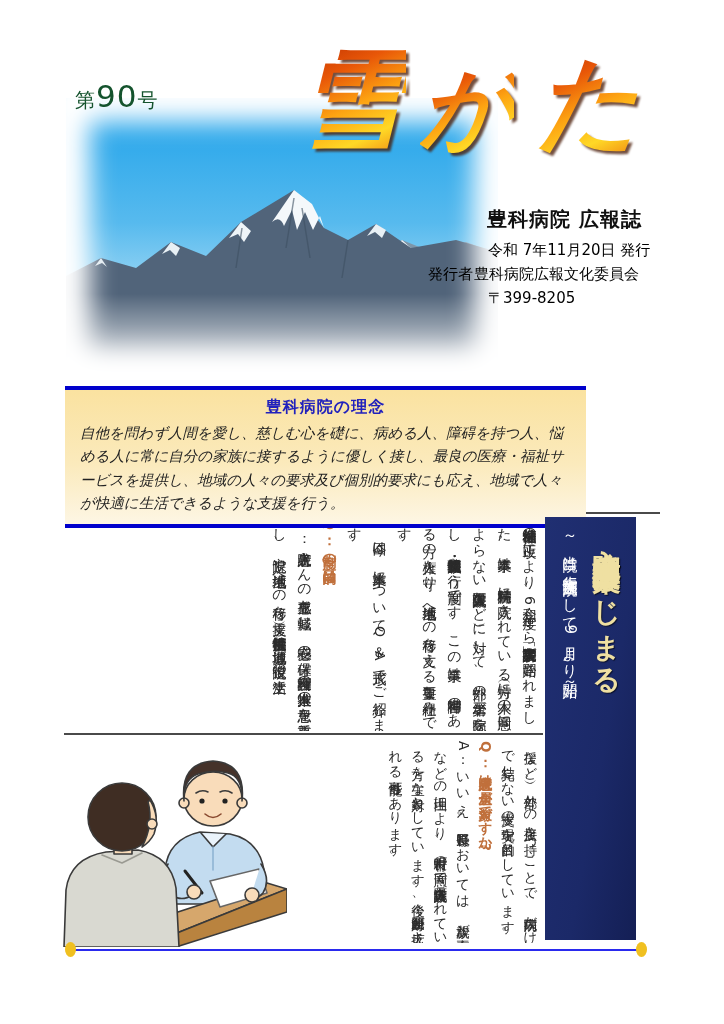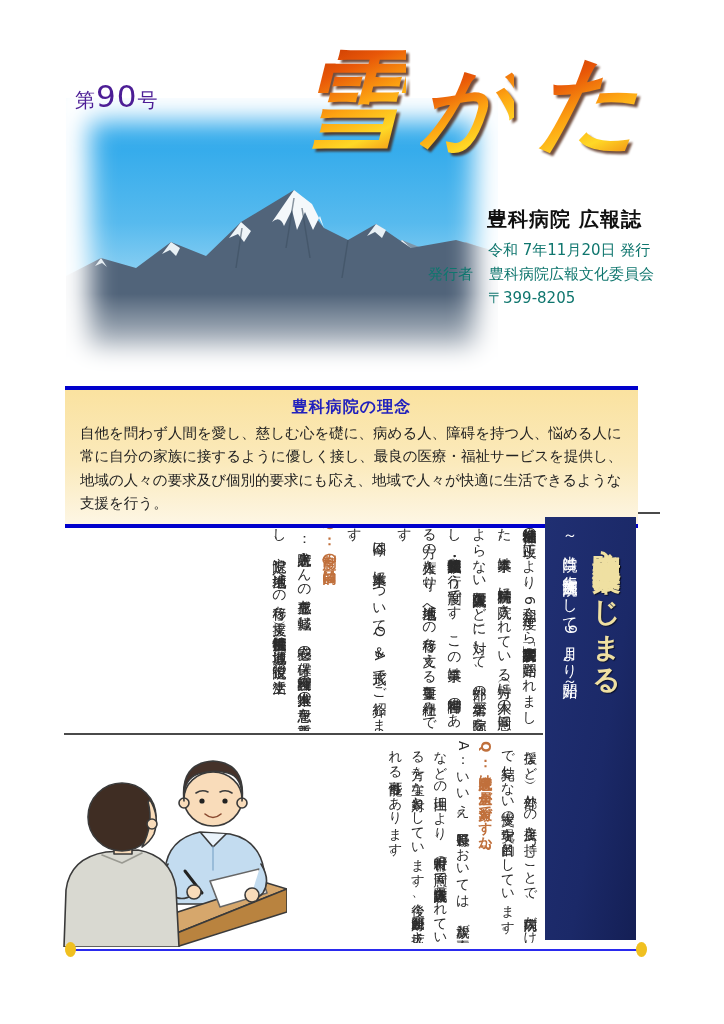--- a/index.html
+++ b/index.html
@@ -3,21 +3,21 @@
 <meta charset="utf-8">
 <style>
   html,body{margin:0;padding:0;}
   body{
     width:724px;height:1024px;position:relative;overflow:hidden;
     background:#ffffff;
     font-family:"DejaVu Sans","Liberation Sans",sans-serif;
     -webkit-font-smoothing:antialiased;
   }
   
-  .issue{position:absolute;left:75px;top:78px;color:#4c1d95;z-index:5;letter-spacing:1px;}
+  .issue{position:absolute;left:75px;top:78px;color:#14532d;z-index:5;letter-spacing:1px;}
   .issue .small{font-size:20px;}
   .issue .num{font-size:31px;}
   
   .photo{position:absolute;left:66px;top:98px;width:432px;height:278px;z-index:1;}
   .photo svg{position:absolute;left:0;top:0;width:100%;height:100%;}
   .photo .feather{position:absolute;left:0;top:0;right:0;bottom:0;
     box-shadow:inset 0 0 26px 24px #ffffff;}
   
   .masthead{position:absolute;left:298px;top:42px;z-index:6;display:flex;align-items:flex-start;}
   .m-char{
@@ -25,30 +25,30 @@
     font-weight:bold;font-style:italic;line-height:1.05;
     background:linear-gradient(155deg,#b92c00 0%,#e85708 30%,#fda312 55%,#ffd826 78%,#ef8310 100%);
     -webkit-background-clip:text;background-clip:text;color:transparent;
     filter:drop-shadow(3px 3px 1px rgba(70,22,0,0.75));
   }
   .m-char.c0{font-size:108px;}
   .m-char.c1{font-size:92px;margin-top:16px;margin-left:14px;}
   .m-char.c2{font-size:102px;margin-top:6px;margin-left:22px;}
   .org-line{position:absolute;left:487px;top:198px;font-size:20px;font-weight:bold;color:#101010;z-index:6;letter-spacing:1px;margin-top:8px;}
   .pub-info{position:absolute;left:428px;top:238px;width:290px;z-index:6;
-    font-size:15px;line-height:24px;color:#0f766e;}
+    font-size:15px;line-height:24px;color:#000000;}
   .pub-info .ind{padding-left:60px;}
-  .pub-info .lbl{margin-right:16px;}
+  .pub-info .lbl{margin-right:1px;}
   
-  .philosophy{position:absolute;left:65px;top:386px;width:573px;box-sizing:border-box;z-index:4;
+  .philosophy{position:absolute;left:65px;top:386px;width:521px;box-sizing:border-box;z-index:4;
     border-top:4px solid #0000cc;border-bottom:4px solid #0000cc;
     background:linear-gradient(180deg,#fae2a0 0%,#fbeabc 55%,#fdf6e4 100%);
     padding:5px 15px 8px;}
   .philosophy h2{margin:2px 0 4px;text-align:center;font-size:16px;color:#2121bd;letter-spacing:1px;}
-  .philosophy p{margin:0;font-size:14.5px;line-height:1.62;color:#222;}
+  .philosophy p{margin:0;font-size:14.5px;line-height:1.62;color:#222;font-style:italic;}
   .top-rule{position:absolute;left:65px;top:512px;width:595px;height:2px;background:#4a4a4a;z-index:3;}
   
   .headline-box{position:absolute;left:545px;top:517px;width:91px;height:423px;z-index:4;
     background:linear-gradient(100deg,#202f72 0%,#1b2968 60%,#141f55 100%);
     box-sizing:border-box;padding:11px 7px;
     writing-mode:vertical-rl;text-orientation:mixed;}
   .headline-title{font-size:28px;font-weight:bold;color:#efe0a2;line-height:46px;letter-spacing:2px;
     text-shadow:1px 1px 1px rgba(0,0,0,0.6);}
   .headline-sub{font-size:15px;color:#ffffff;line-height:27px;letter-spacing:1px;}
   .v-flow{writing-mode:vertical-rl;text-orientation:mixed;overflow:hidden;color:#2b2b2b;z-index:3;}

